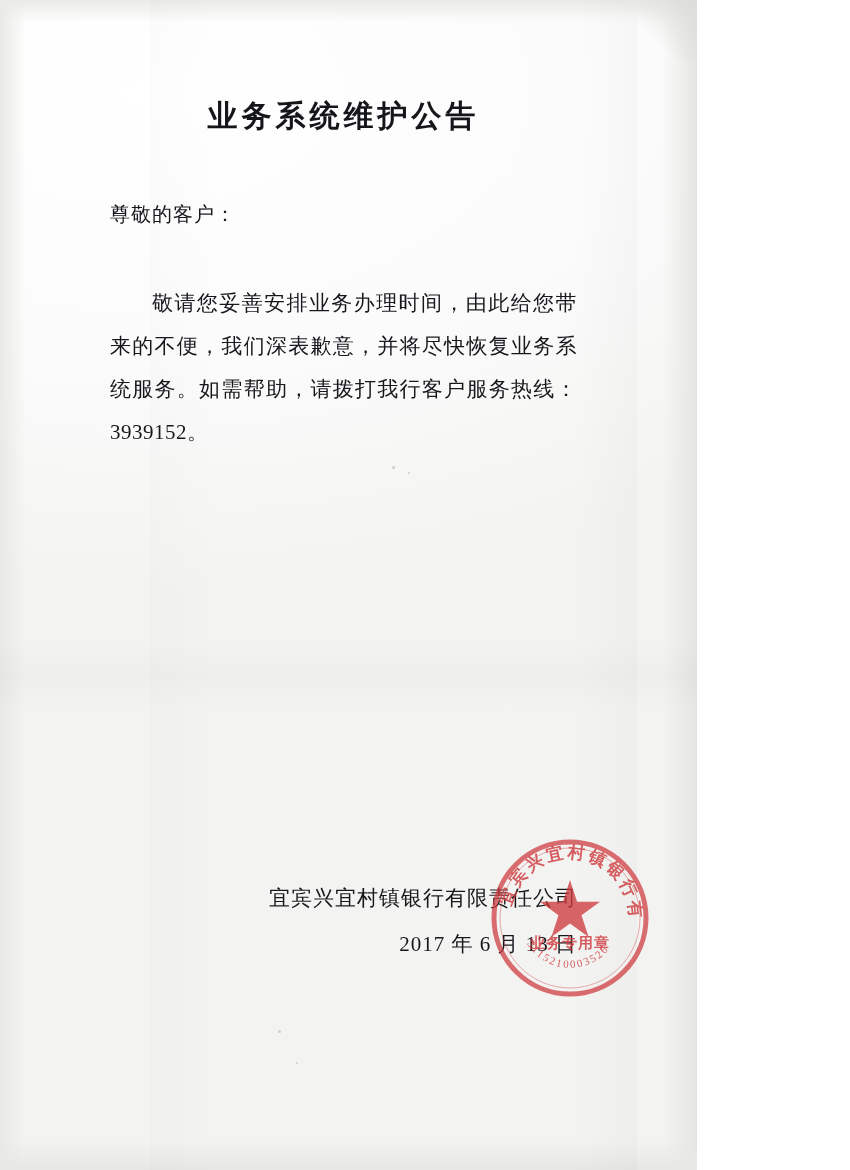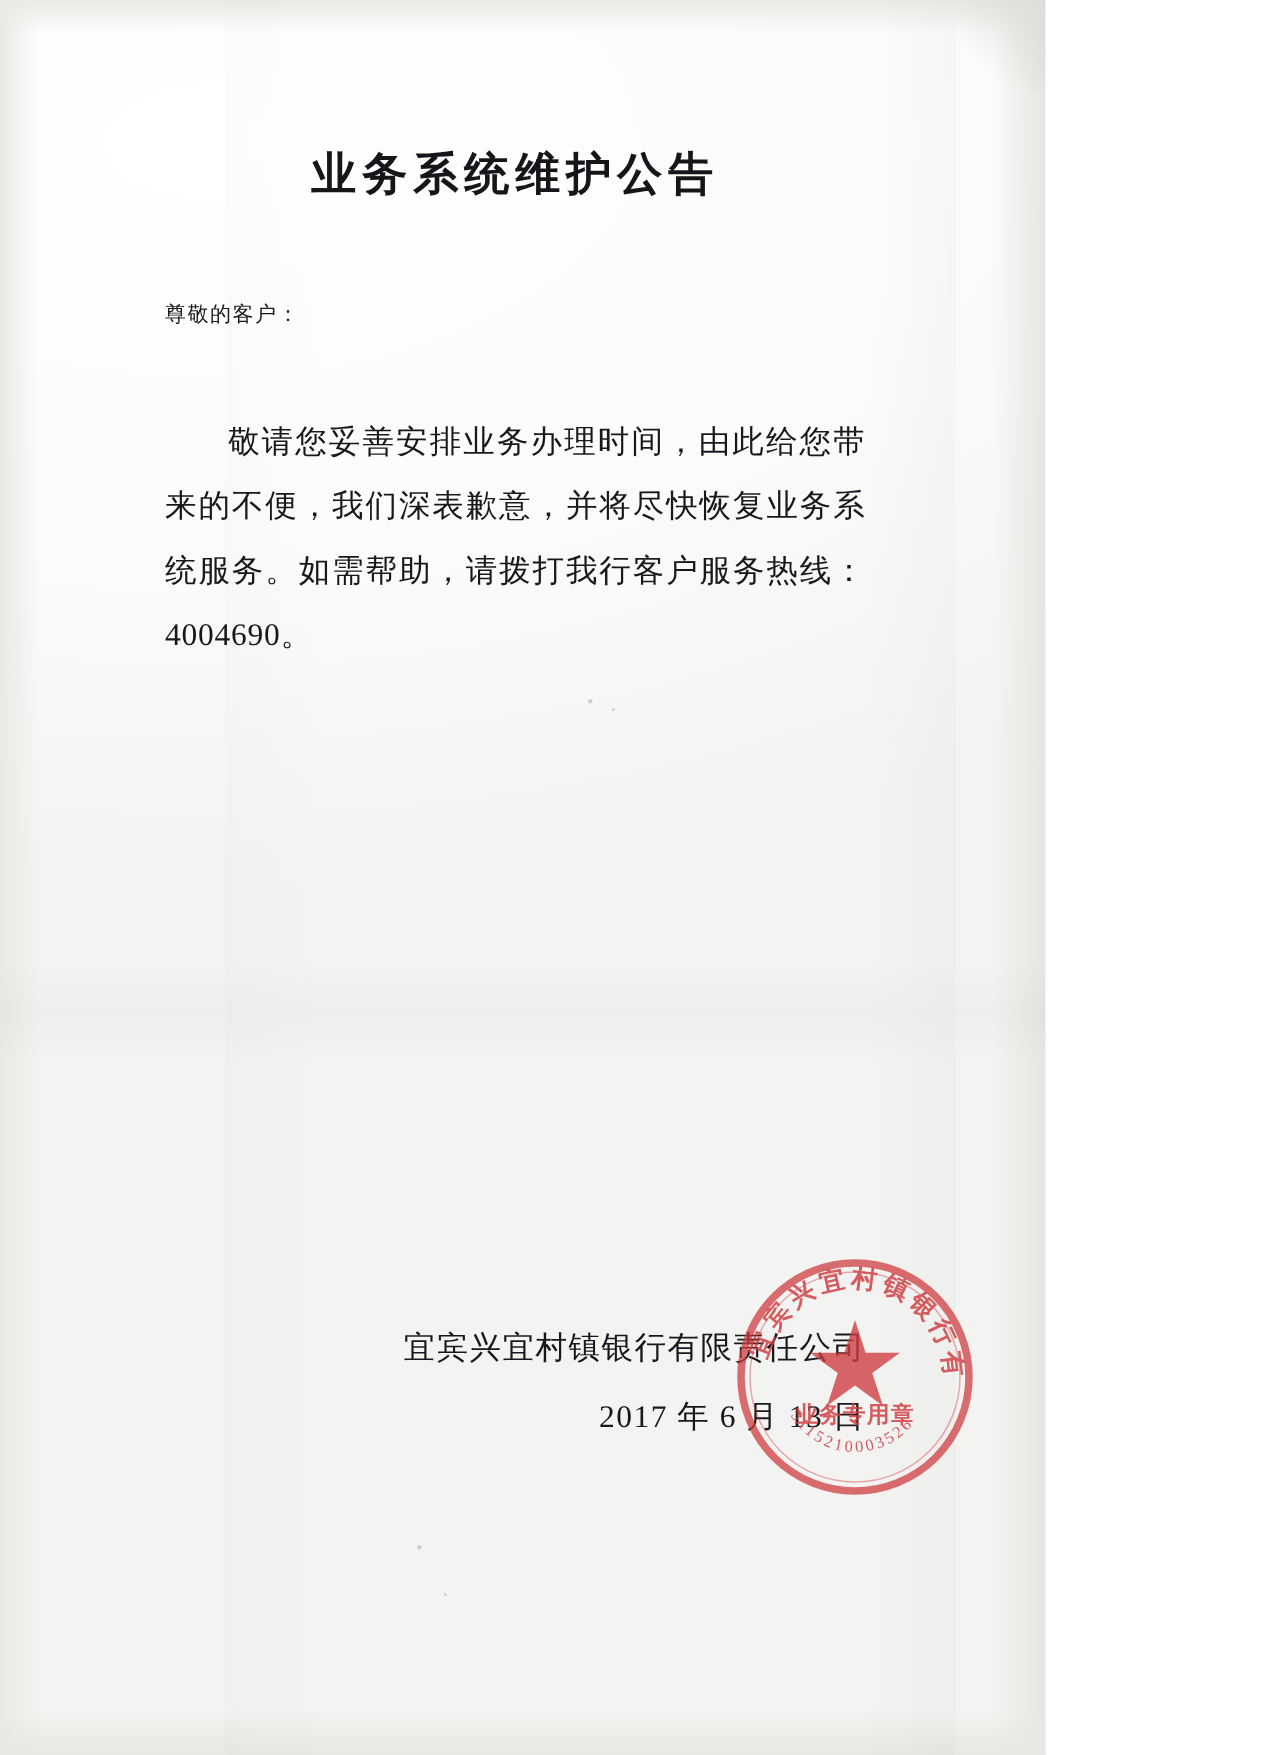--- a/index.html
+++ b/index.html
@@ -89,21 +89,21 @@
     text-align: center;
     font-size: 30px;
     font-weight: bold;
     letter-spacing: 4px;
     color: #15161a;
     font-family: "Liberation Serif", "DejaVu Serif", serif;
   }
 
   .salutation {
     margin-top: 64px;
-    font-size: 14px;
+    font-size: 20px;
     letter-spacing: 1px;
     color: #17181c;
   }
 
   .para {
     margin-top: 42px;
     font-size: 21px;
     line-height: 43px;
     letter-spacing: 0.5px;
     text-indent: 2em;
@@ -169,21 +169,21 @@
   <div class="speck" style="left:278px; top:1030px; width:3px; height:3px;"></div>
   <div class="speck" style="left:296px; top:1062px; width:2px; height:2px;"></div>
 
   <div class="content">
 
     <h1 class="doc-title">业务系统维护公告</h1>
 
     <div class="salutation">尊敬的客户：</div>
 
 
-    <p class="para second">敬请您妥善安排业务办理时间，由此给您带来的不便，我们深表歉意，并将尽快恢复业务系统服务。如需帮助，请拨打我行客户服务热线：4004690。</p>
+    <p class="para second">敬请您妥善安排业务办理时间，由此给您带来的不便，我们深表歉意，并将尽快恢复业务系统服务。如需帮助，请拨打我行客户服务热线：3939152。</p>
 
   </div>
 
   <div class="signature-block">
     <div class="sign-line-1">宜宾兴宜村镇银行有限责任公司</div>
     <div class="sign-line-2">2017 年 6 月 13 日</div>
   </div>
 
   <div class="seal">
     <svg width="164" height="164" viewBox="0 0 164 164" xmlns="http://www.w3.org/2000/svg">

